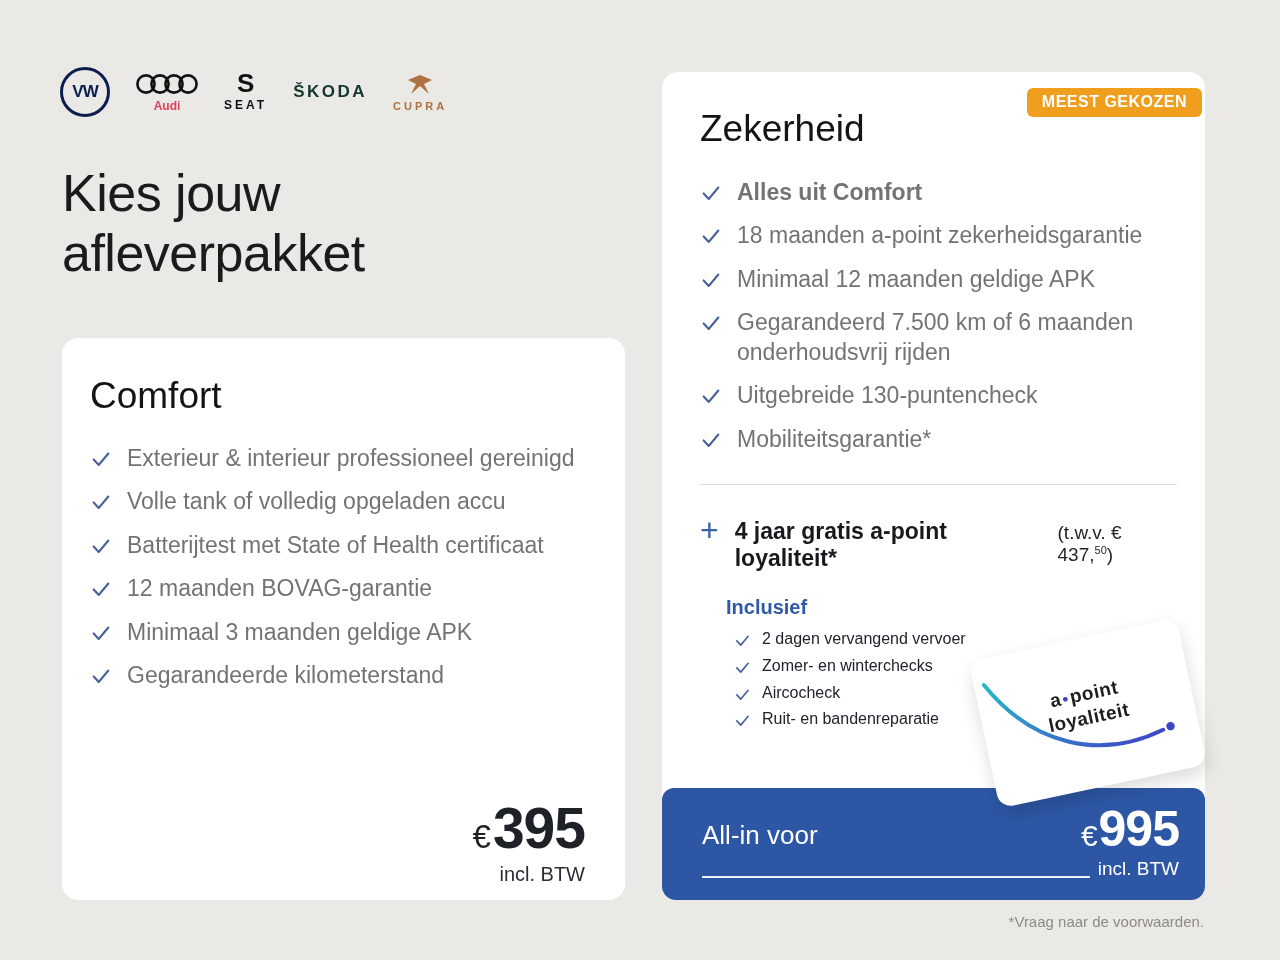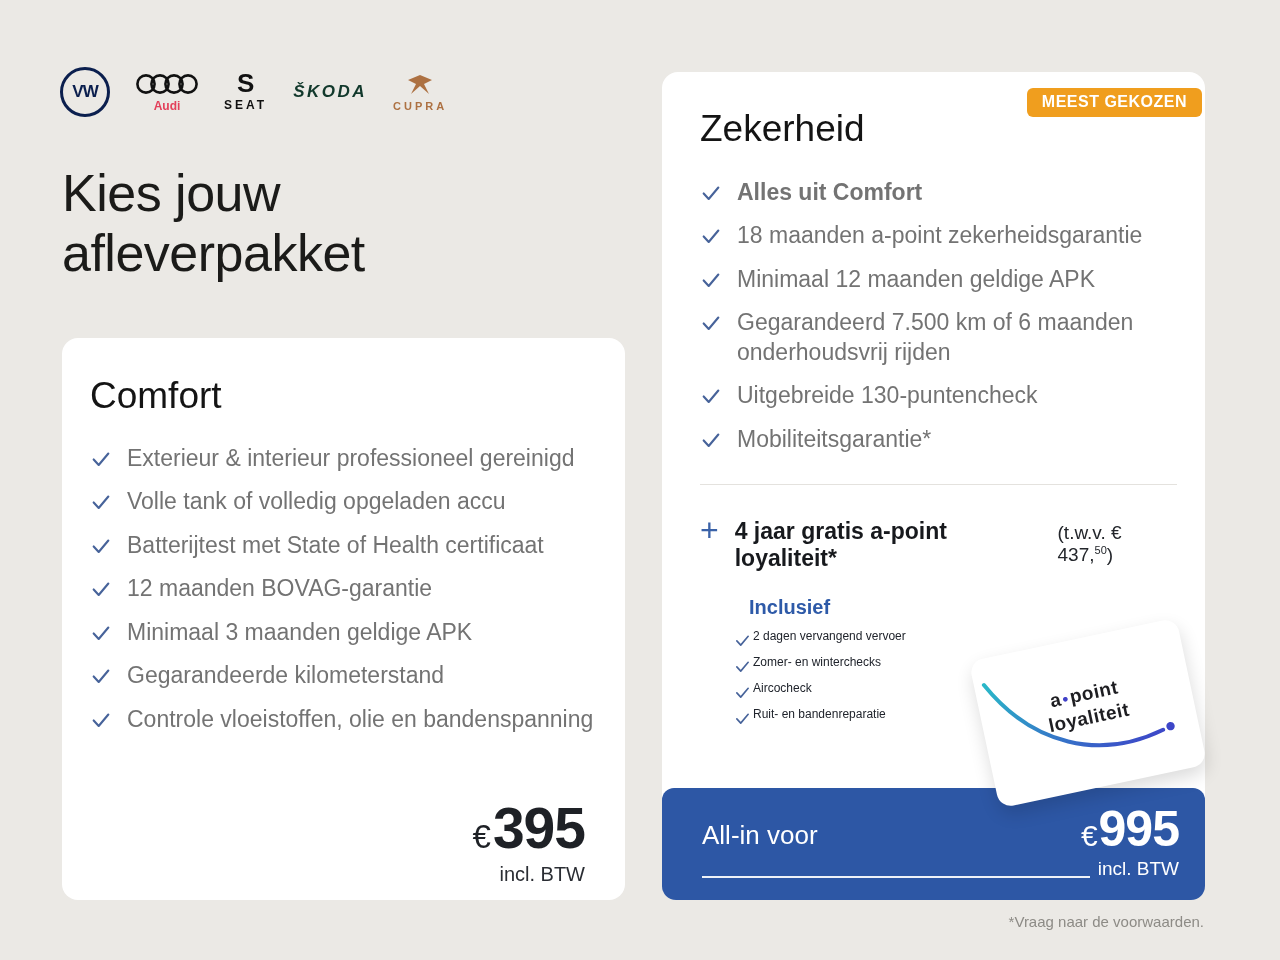--- a/index.html
+++ b/index.html
@@ -15,21 +15,21 @@
 
   
   .logo-row { position:absolute; left:60px; top:64px; display:flex; align-items:center; gap:26px; height:56px; }
   .logo { display:flex; flex-direction:column; align-items:center; justify-content:center; gap:2px; }
   .vw-circle { width:50px; height:50px; border-radius:50%; border:3px solid #0B1F4E; display:flex; align-items:center; justify-content:center; }
   .vw-circle span { color:#0B1F4E; font-weight:bold; font-size:17px; letter-spacing:-1px; }
   .audi-rings { display:block; }
   .audi-word { color:#E3405A; font-weight:bold; font-size:12px; margin-top:1px; }
   .seat-s { font-size:26px; font-weight:900; color:#111; line-height:0.9; }
   .seat-word { font-size:12px; font-weight:bold; letter-spacing:3px; color:#111; }
-  .skoda-word { font-size:17px; font-weight:bold; letter-spacing:2.5px; color:#12392C;font-style:italic; }
+  .skoda-word { font-size:17px; font-weight:bold; letter-spacing:2.5px; color:#12392C; }
   .cupra-word { font-size:11px; font-weight:bold; letter-spacing:3px; color:#AD7142; }
 
   
   .page-title {
     position:absolute; left:62px; top:163px; width:440px;
     font-size:52px; line-height:1.16; font-weight:500; color:#1B1B19; letter-spacing:-0.5px;
   }
 
   
   .card { background:#fff; border-radius:16px; position:absolute; }
@@ -56,23 +56,23 @@
     padding:5px 15px 6px; border-radius:6px;
   }
   .divider { border:none; border-top:1px solid #E4E2DE; margin:30px 0 0 0; }
 
   .bonus-row { display:flex; align-items:baseline; gap:16px; margin-top:27px; }
   .bonus-plus { color:#3A62A8; font-size:32px; font-weight:500; line-height:1; position:relative; top:2px; }
   .bonus-title { font-size:23px; font-weight:bold; color:#17191D; }
   .bonus-value { font-size:19px; color:#23262B; }
   .bonus-value sup { font-size:0.58em; }
 
-  .inclusief { color:#2E5AA8; font-size:20px; font-weight:600; margin:24px 0 10px 49px; }
+  .inclusief { color:#2E5AA8; font-size:20px; font-weight:600; margin:24px 0 10px 26px; }
   ul.sub-checklist { list-style:none; margin-left:34px; width:300px; }
-  ul.sub-checklist li { display:flex; gap:2px; font-size:12px; line-height:1.3; margin-bottom:6px; color:#20242C; }
+  ul.sub-checklist li { display:flex; gap:11px; font-size:16px; line-height:1.3; margin-bottom:6px; color:#20242C; }
   ul.sub-checklist li .chk { flex:0 0 17px; width:17px; height:17px; margin-top:3px; }
 
   
   .loyalty-card {
     position:absolute; left:320px; top:566px; width:212px; height:150px;
     background:#fff; border-radius:14px; transform:rotate(-12deg);
     box-shadow:0 8px 18px rgba(0,0,0,0.14);
     z-index:3; overflow:hidden;
   }
   .loyalty-card .swoosh { position:absolute; inset:0; }
@@ -163,26 +163,20 @@
         <svg class="chk" viewBox="0 0 24 24">
             <path d="M4 12.5 9.5 18.5 20 6" fill="none" stroke="#47639A" stroke-width="2.3" stroke-linecap="round" stroke-linejoin="round"></path>
           </svg>
         <span class="txt">Minimaal 3 maanden geldige APK</span>
         </li>
       <li>
         <svg class="chk" viewBox="0 0 24 24">
             <path d="M4 12.5 9.5 18.5 20 6" fill="none" stroke="#47639A" stroke-width="2.3" stroke-linecap="round" stroke-linejoin="round"></path>
           </svg>
         <span class="txt">Gegarandeerde kilometerstand</span>
-        </li>
-      <li>
-        <svg class="chk" viewBox="0 0 24 24">
-            <path d="M4 12.5 9.5 18.5 20 6" fill="none" stroke="#47639A" stroke-width="2.3" stroke-linecap="round" stroke-linejoin="round"></path>
-          </svg>
-        <span class="txt">Controle vloeistoffen, olie en bandenspanning</span>
         </li>
     </ul>
     <div class="price-block">
       <div><span class="euro">€</span><span class="big">395</span></div>
       <div class="note">incl. BTW</div>
     </div>
   </section>
 
   <section class="card zeker-card">
     <div class="badge">MEEST GEKOZEN</div>

